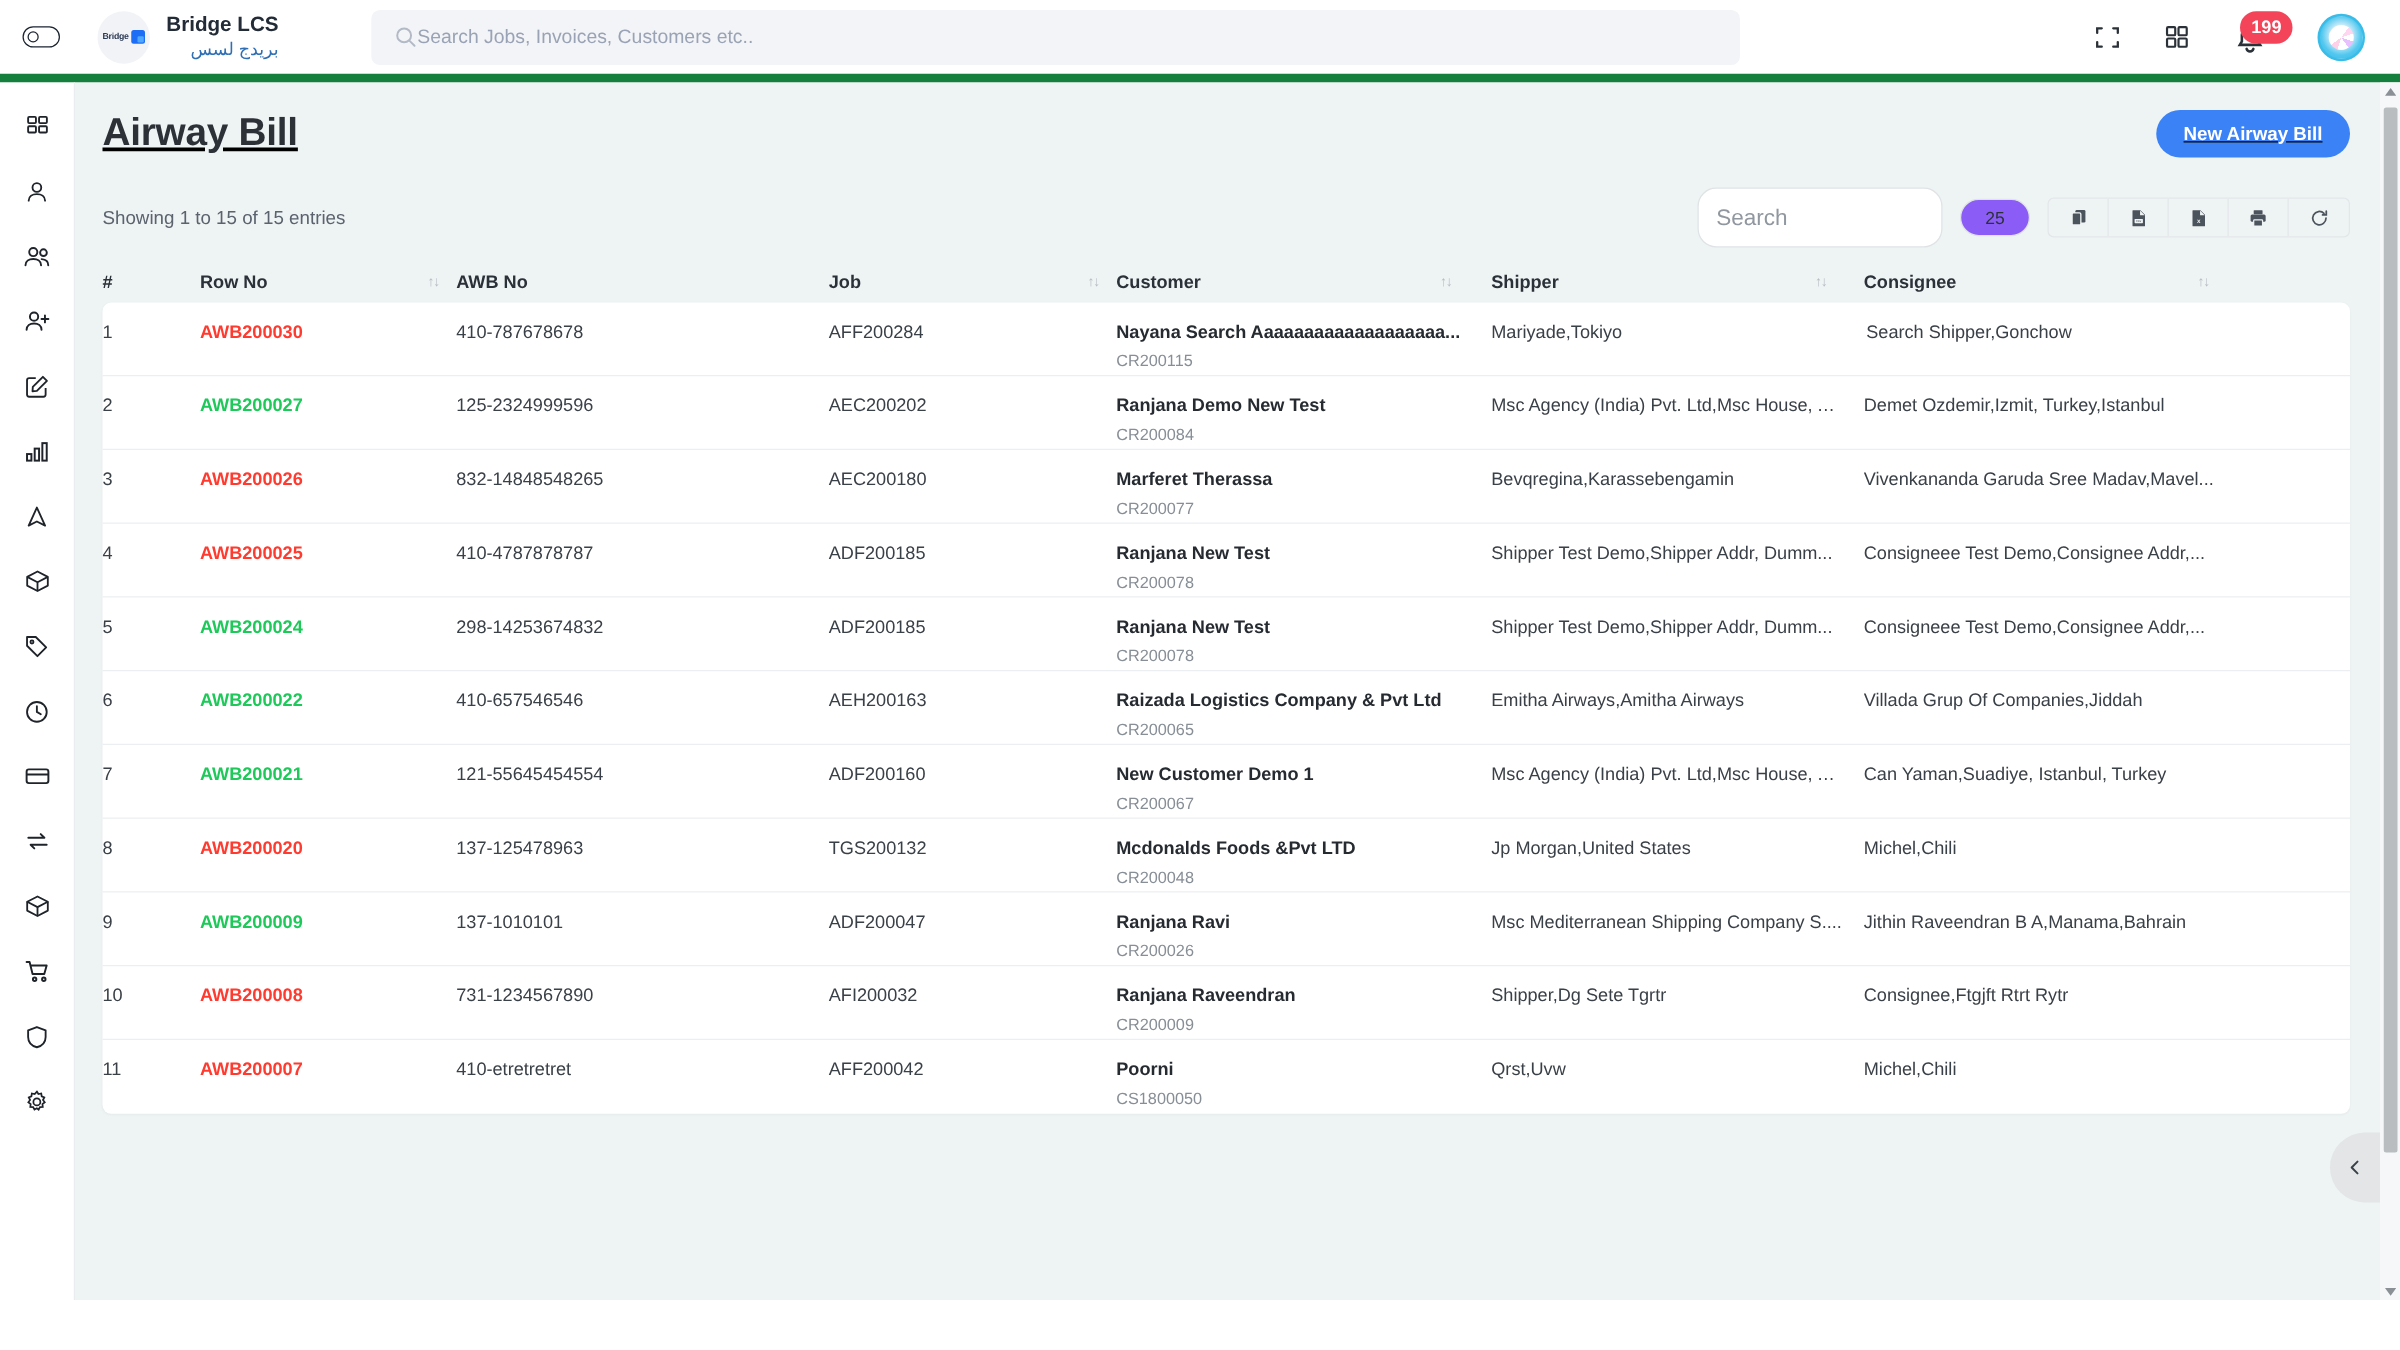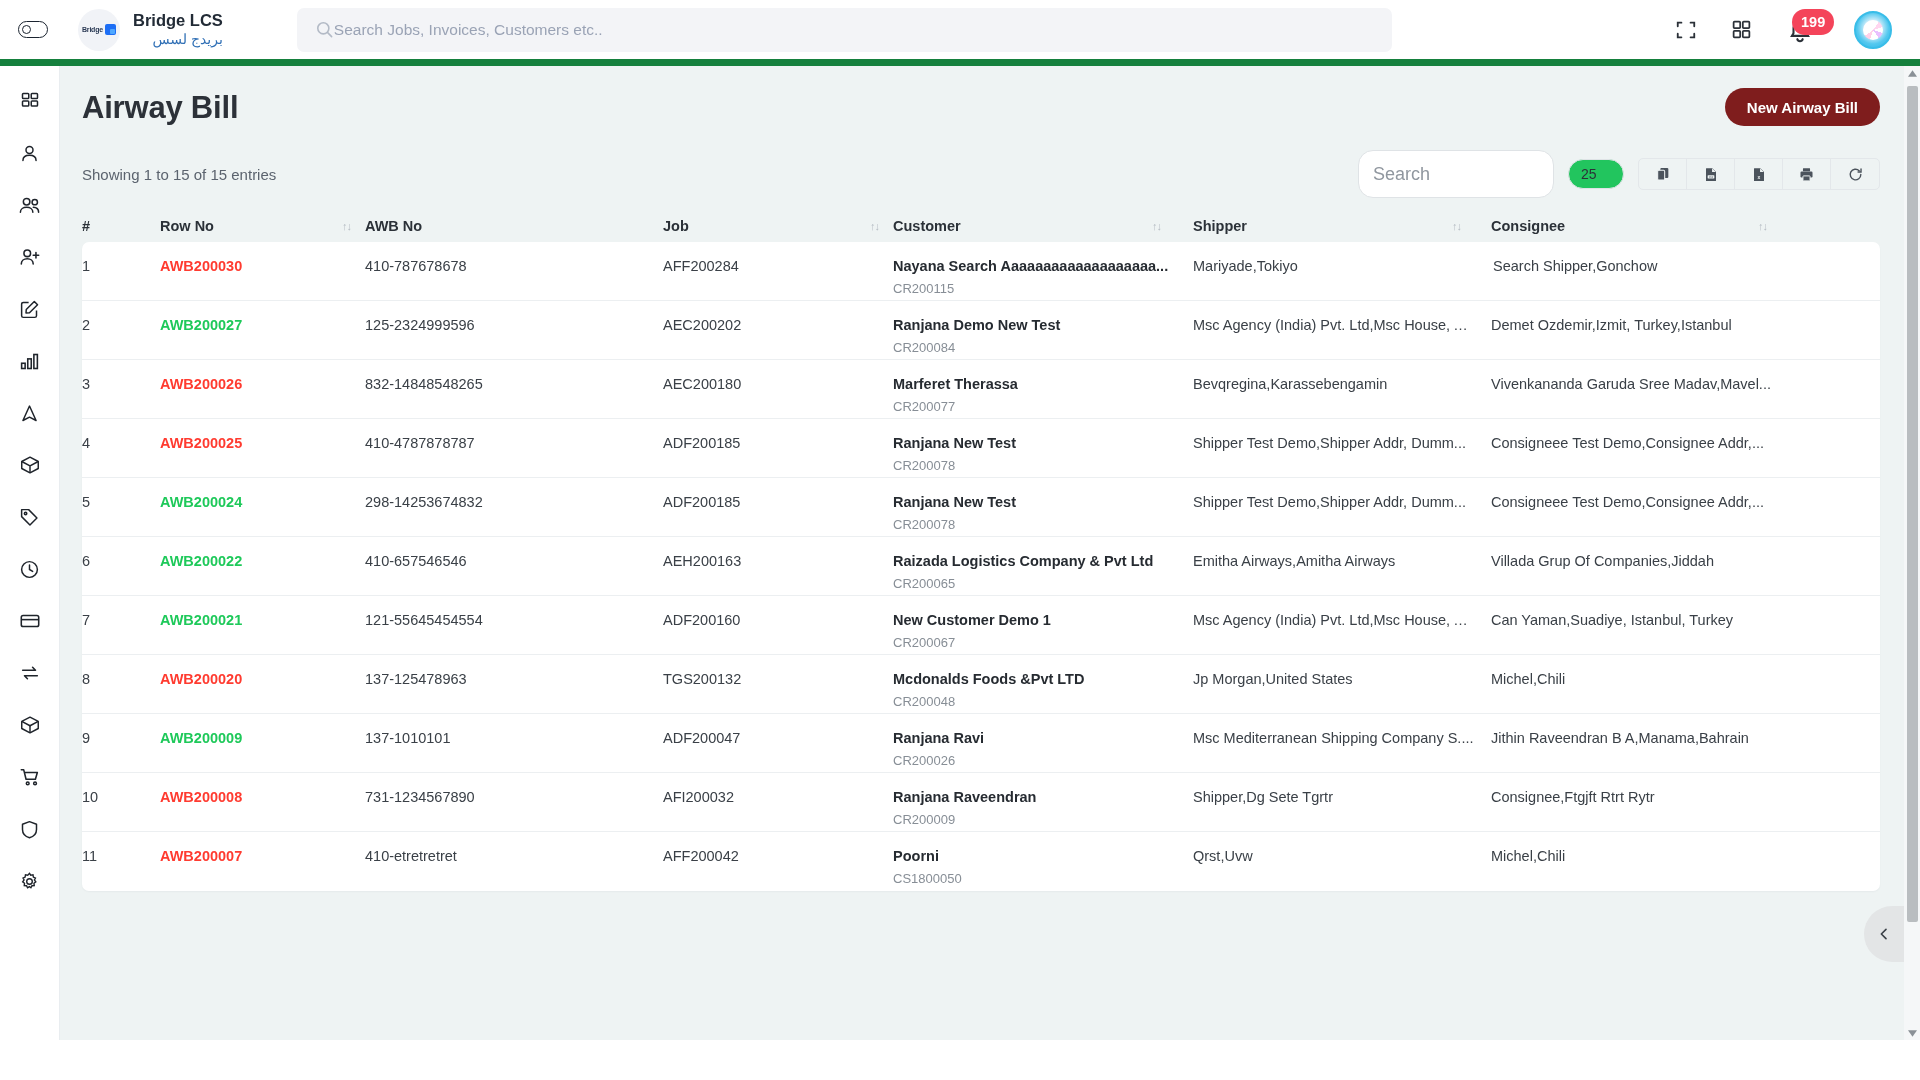--- a/index.html
+++ b/index.html
@@ -71,41 +71,42 @@
   
   .rail {
     position: absolute; top: 66px; left: 0; width: 60px; height: 974px;
     background: #ffffff; border-right: 1px solid #e9edf0;
     display: flex; flex-direction: column; align-items: center; padding-top: 20px; gap: 22px;
   }
   .rail-item { width: 36px; height: 30px; display:flex; align-items:center; justify-content:center; cursor: pointer; }
 
   
   .content { position: absolute; top: 66px; left: 60px; width: 1860px; height: 974px; background: #eef3f3; overflow: hidden; }
-  .page-head { display: flex; align-items: flex-end; padding: 22px 40px 0 22px; }
+  .page-head { display: flex; align-items: flex-start; padding: 22px 40px 0 22px; text-decoration: underline; }
   .page-title { font-size: 31px; font-weight: 700; color: #2c3138; letter-spacing: -0.2px; }
   .btn-primary {
-    margin-left: auto; background: #7f1d1d; color: #fff; border: none; border-radius: 22px;
+    margin-left: auto; background: #3b82f6; color: #fff; border: none; border-radius: 22px;
     height: 38px; padding: 0 22px; font-size: 15px; font-weight: 600; cursor: pointer;
     font-family: "Liberation Sans", sans-serif;
   }
 
   .table-tools { display: flex; align-items: center; padding: 24px 40px 0 22px; }
   .entries-info { font-size: 15px; color: #5b636e; }
   .tools-right { margin-left: auto; display: flex; align-items: center; gap: 14px; }
   .search-box {
     width: 196px; height: 48px; border: 1px solid #dfe3e6; border-radius: 15px;
     background: #fff; font-size: 18px; color: #4a5159; padding: 0 14px; outline: none;
     font-family: "Liberation Sans", sans-serif;
   }
   .search-box::placeholder { color: #90979f; }
   .len-box {
     width: 56px; height: 30px; border: 1px solid #dfe3e6; border-radius: 15px;
-    background: #22c55e; font-size: 14px; color: #2c3138; padding: 0 12px; outline: none;
+    background: #8b5cf6; font-size: 14px; color: #2c3138; padding: 0 12px; outline: none;
     font-family: "Liberation Sans", sans-serif;
+    text-align: center;
   }
   .btn-group { display: flex; border: 1px solid #e3e7ea; border-radius: 5px; overflow: hidden; background:#eef3f3;}
   .btn-group > div {
     width: 48px; height: 30px; display: flex; align-items: center; justify-content: center;
     border-right: 1px solid #e3e7ea; cursor: pointer;
   }
   .btn-group > div:last-child { border-right: none; }
 
   .thead { display: flex; padding: 0 40px 0 22px; margin-top: 20px; }
   .th { font-size: 14.5px; font-weight: 700; color: #2b3138; display: flex; align-items: center; }

